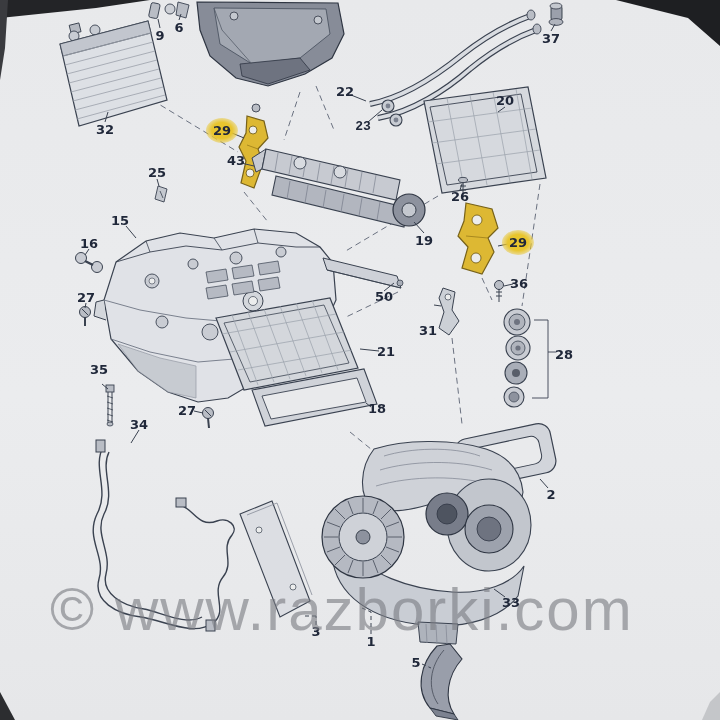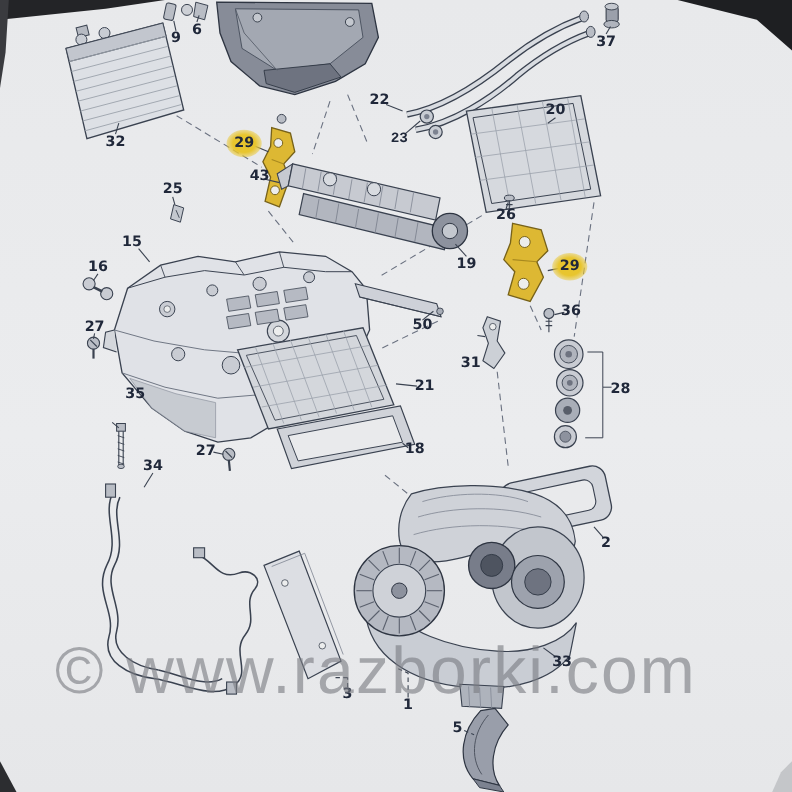--- a/index.html
+++ b/index.html
@@ -387,21 +387,21 @@
       <div class="part-label" style="left: 424px; top: 240px; color: rgb(32, 40, 58);">19</div>
       <div class="part-label highlighted" style="left: 518px; top: 242px; color: rgb(32, 40, 58);">29</div>
       <div class="part-label" style="left: 120px; top: 220px; color: rgb(32, 40, 58);">15</div>
       <div class="part-label" style="left: 89px; top: 243px; color: rgb(32, 40, 58);">16</div>
       <div class="part-label" style="left: 519px; top: 283px; color: rgb(32, 40, 58); text-align: right;">36</div>
       <div class="part-label" style="left: 86px; top: 297px; color: rgb(32, 40, 58);">27</div>
       <div class="part-label" style="left: 384px; top: 296px; color: rgb(32, 40, 58);">50</div>
       <div class="part-label" style="left: 428px; top: 303px; color: rgb(32, 40, 58); margin-top: 27px;">31</div>
       <div class="part-label" style="left: 564px; top: 354px; color: rgb(32, 40, 58);">28</div>
       <div class="part-label" style="left: 386px; top: 351px; color: rgb(32, 40, 58);">21</div>
-      <div class="part-label" style="left: 99px; top: 358px; color: rgb(32, 40, 58); margin-left: 24px;">35</div>
+      <div class="part-label" style="left: 99px; top: 369px; color: rgb(32, 40, 58);">35</div>
       <div class="part-label" style="left: 377px; top: 408px; color: rgb(32, 40, 58);">18</div>
       <div class="part-label" style="left: 187px; top: 410px; color: rgb(32, 40, 58);">27</div>
       <div class="part-label" style="left: 551px; top: 494px; color: rgb(32, 40, 58);">2</div>
       <div class="part-label" style="left: 139px; top: 424px; color: rgb(32, 40, 58);">34</div>
       <div class="part-label" style="left: 511px; top: 602px; color: rgb(32, 40, 58);">33</div>
       <div class="part-label" style="left: 316px; top: 631px; color: rgb(32, 40, 58);">3</div>
       <div class="part-label" style="left: 371px; top: 641px; color: rgb(32, 40, 58);">1</div>
       <div class="part-label" style="left: 416px; top: 662px; color: rgb(32, 40, 58);">5</div>
     </div>
 

